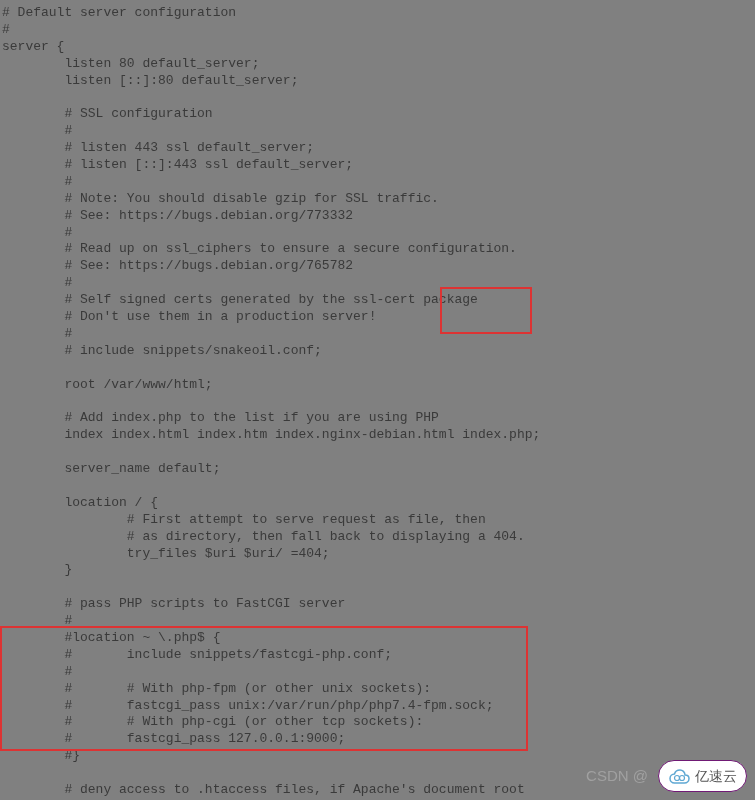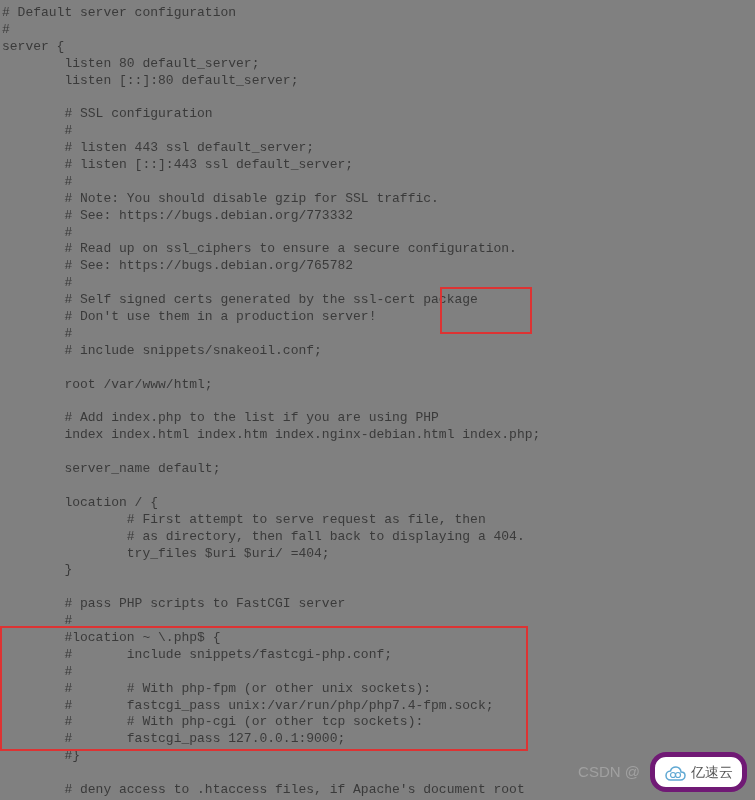--- a/index.html
+++ b/index.html
@@ -45,25 +45,25 @@
       align-items: center;
       gap: 10px;
     }
     .csdn-text {
       color: #a0a0a0;
       font-family: Arial, sans-serif;
       font-size: 15px;
     }
     .yisuyun {
       background: #ffffff;
-      border: 5px solid #701a75;
+      border: 1px solid #701a75;
       border-radius: 16px;
       padding: 6px 9px;
       display: flex;
-      align-items: flex-end;
+      align-items: center;
       gap: 5px;
       font-family: Arial, "Microsoft YaHei", sans-serif;
       font-size: 14px;
       color: #555;
     }
     .cloud-icon {
       width: 22px;
       height: 16px;
       position: relative;
     }

